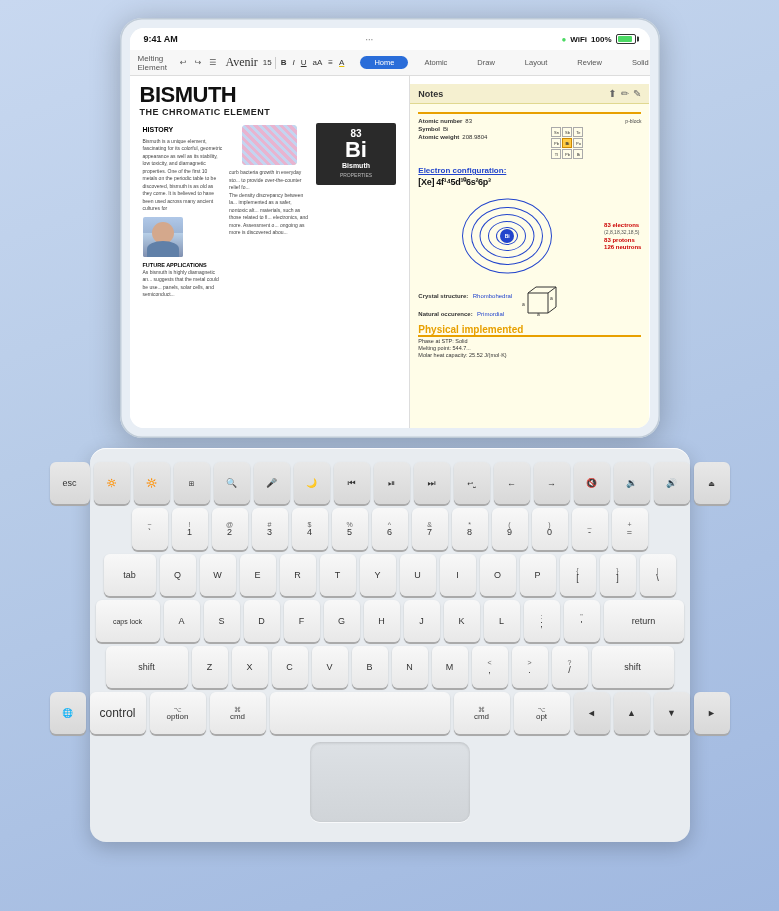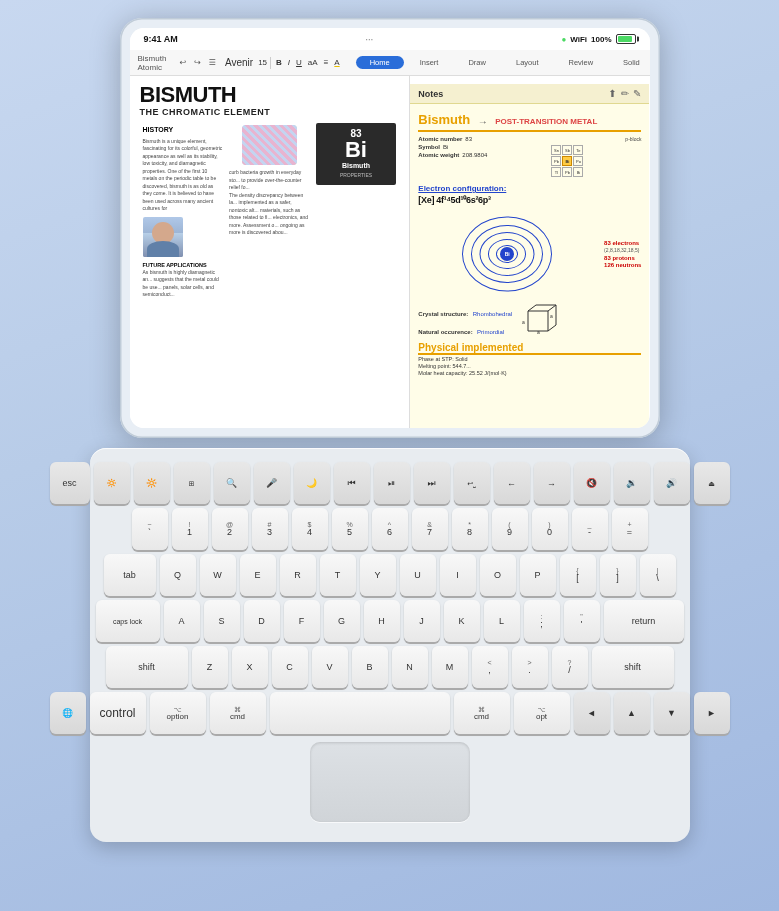--- a/index.html
+++ b/index.html
@@ -383,40 +383,40 @@
         <span style="color:#4cd964;">●</span>
         <span>WiFi</span>
         <span>100%</span>
         <div class="battery-icon">
           <div class="battery-fill"></div>
         </div>
       </div>
     </div>
 
     <div class="toolbar">
-      <span class="toolbar-breadcrumb">Bismuth Atomic</span>
+      <span class="toolbar-breadcrumb">Melting Element</span>
       <div class="toolbar-nav-group">
         <button class="toolbar-btn">↩</button>
         <button class="toolbar-btn">↪</button>
         <button class="toolbar-btn">☰</button>
       </div>
       <div class="toolbar-format">
-        <span style="font-size:10px;color:#333;cursor:pointer;">Avenir</span>
+        <span style="font-size:12px;color:#333;cursor:pointer;font-family:Liberation Serif, serif;">Avenir</span>
         <span style="font-size:8px;color:#333;cursor:pointer;margin-left:3px;">15</span>
         <div class="format-sep"></div>
         <button class="format-btn" style="font-weight:700;">B</button>
         <button class="format-btn" style="font-style:italic;">I</button>
         <button class="format-btn" style="text-decoration:underline;">U</button>
         <button class="format-btn">aA</button>
         <button class="format-btn">≡</button>
         <button class="format-btn" style="text-decoration:underline;text-decoration-color:#e8c000;">A</button>
       </div>
       <div class="toolbar-tabs">
         <button class="tab-btn active">Home</button>
-        <button class="tab-btn">Insert</button>
+        <button class="tab-btn">Atomic</button>
         <button class="tab-btn">Draw</button>
         <button class="tab-btn">Layout</button>
         <button class="tab-btn">Review</button>
         <button class="tab-btn">Solid</button>
       </div>
     </div>
 
     <div class="main-content">
 
       <div class="doc-area">
@@ -457,25 +457,20 @@
       <div class="notes-panel">
         <div class="notes-header">
           <span class="notes-title-text">Notes</span>
           <div class="notes-icons">
             <span class="notes-icon">⬆</span>
             <span class="notes-icon">✏</span>
             <span class="notes-icon">✎</span>
           </div>
         </div>
         <div class="notes-content">
-          <div style="margin-bottom:2px;">
-            <span class="notes-main-title">Bismuth</span>
-            <span class="notes-arrow">→</span>
-            <span class="notes-subtitle">POST-TRANSITION METAL</span>
-          </div>
           <div class="notes-underline"></div>
 
           <div class="notes-grid">
             <div class="notes-left-col">
               <div class="notes-field">
                 <span class="field-label">Atomic number</span>
                 <span class="field-value">83</span>
               </div>
               <div class="notes-field">
                 <span class="field-label">Symbol</span>

